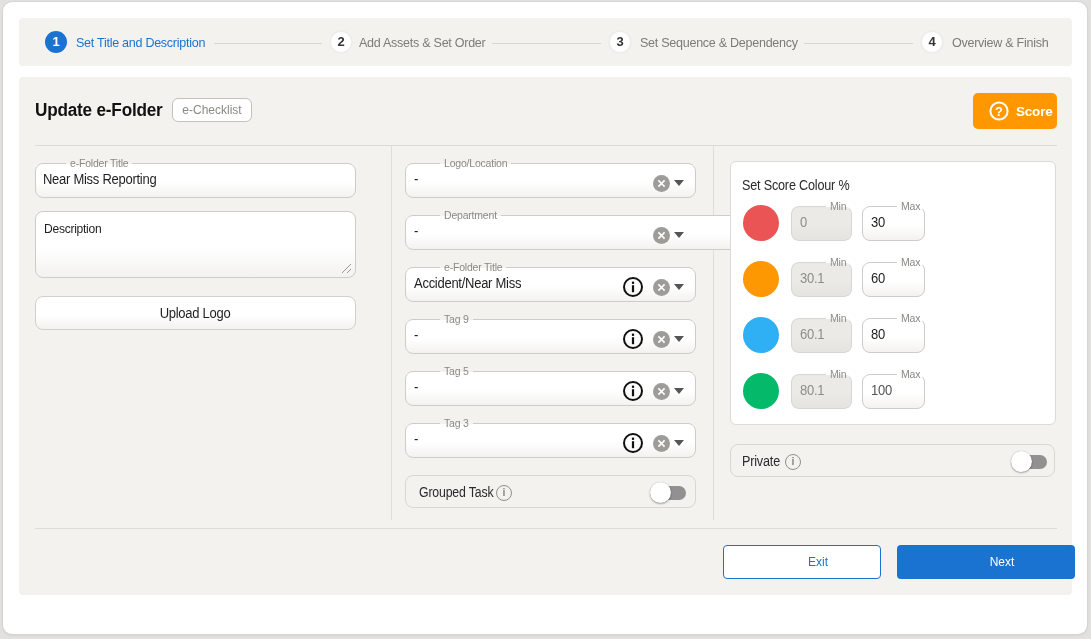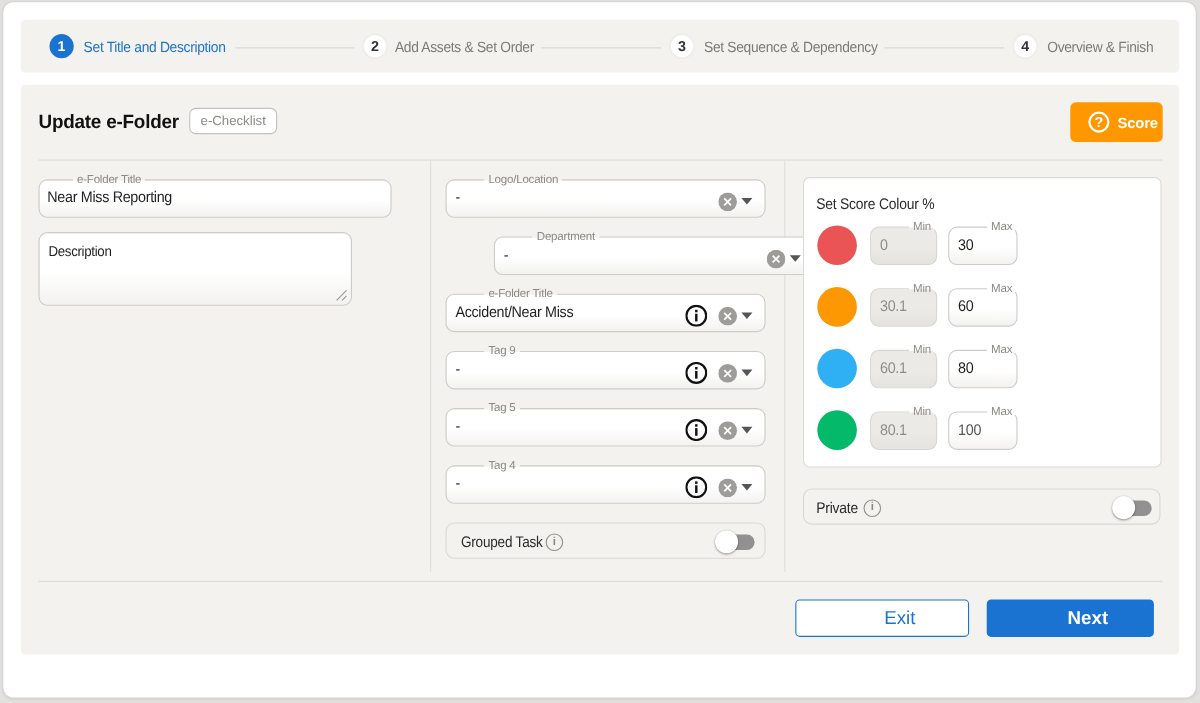--- a/index.html
+++ b/index.html
@@ -15,21 +15,21 @@
 .slab.on { color:#1b73d1; }
 .slab.off { color:#7d7b78; }
 .sline { position:absolute; top:25px; height:1px; background:#d9d7d3; }
 fieldset { position:absolute; border:1px solid #ceccc8; border-radius:8px; background:linear-gradient(180deg,#fff 55%,#f3f2f0 100%);padding-left:27px; }
 fieldset legend { margin-left:7px; padding:0 4px; font-size:10.5px; letter-spacing:-0.2px; color:#8b8984; line-height:6px; }
 .val { position:absolute; left:8px; top:8px; font-size:14px; letter-spacing:-0.3px; color:#1f1f1f; transform:scaleX(0.93); transform-origin:0 50%; white-space:nowrap; }
 .ginfo { display:inline-block; width:16px; height:16px; border-radius:50%; border:1.5px solid #92908c; color:#8a8884; font-size:10.5px; font-weight:bold; text-align:center; line-height:13.5px; font-family:"Liberation Sans",sans-serif; }
 .toggle { position:absolute; }
 .toggle .track { position:absolute; left:5px; top:4px; width:31px; height:14px; border-radius:7px; background:#929090; }
 .toggle .knob { position:absolute; left:0; top:0; width:21px; height:21px; border-radius:50%; background:#fff; box-shadow:0 1px 2px rgba(0,0,0,.35), 0 0 1px rgba(0,0,0,.25); }
-.btn { position:absolute; border-radius:4px; font-size:17px; text-align:center;padding-left:32px; }
+.btn { position:absolute; border-radius:4px; font-size:12px; text-align:center;padding-left:32px; }
 </style>
 </head>
 <body>
 <div class="card">
   <div class="stepper">
     <div class="scirc on" style="left:26px;">1</div>
     <div class="slab on" style="left:57px;">Set Title and Description</div>
     <div class="sline" style="left:195px;width:108px;"></div>
     <div class="scirc off" style="left:311px;">2</div>
     <div class="slab off" style="left:340px;">Add Assets &amp; Set Order</div>
@@ -53,37 +53,38 @@
     </div>
     <div class="abs" style="left:16px;top:68px;width:1022px;height:1px;background:#dddbd7;"></div>
 
     <div class="abs" style="left:372px;top:69px;width:1px;height:374px;background:#e0deda;"></div>
     <div class="abs" style="left:694px;top:69px;width:1px;height:374px;background:#e0deda;"></div>
 
     <fieldset style="left:16px;top:83px;width:321px;height:38px;">
       <legend style="margin-left:3px;">e-Folder Title</legend>
       <div class="val" style="top:5px;left:7px;">Near Miss Reporting</div>
     </fieldset>
-    <div class="abs" style="left:16px;top:134px;width:285px;height:67px;background:linear-gradient(180deg,#fff 55%,#f3f2f0 100%);border:1px solid #ceccc8;border-radius:8px;">
+    <div class="abs" style="left:16px;top:134px;width:321px;height:67px;background:linear-gradient(180deg,#fff 55%,#f3f2f0 100%);border:1px solid #ceccc8;border-radius:8px;">
       <div class="abs" style="left:8px;top:9px;font-size:13px;letter-spacing:-0.3px;color:#1f1f1f;transform:scaleX(0.93);transform-origin:0 50%;">Description</div>
       <svg class="abs" style="right:3px;bottom:3px;" width="11" height="11" viewBox="0 0 11 11">
           <path d="M10 1 L1 10 M10 6 L6 10" stroke="#9b9995" stroke-width="1"></path>
         </svg>
     </div>
+    <div class="abs" style="left:16px;top:219px;width:321px;height:34px;background:linear-gradient(180deg,#fff 55%,#f3f2f0 100%);border:1px solid #d2d0cc;border-radius:8px;font-size:14px;letter-spacing:-0.3px;color:#1f1f1f;text-align:center;line-height:32px;"><span style="display:inline-block;transform:scaleX(0.93);">Upload Logo</span></div>
 
     <fieldset style="left:386px;top:83px;width:291px;height:38px;">
       <legend>Logo/Location</legend>
       <div class="val" style="top:5px;">-</div>
       <svg class="abs" style="left:247px;top:8.5px;" width="17" height="17" viewBox="0 0 17 17">
           <circle cx="8.5" cy="8.5" r="8.5" fill="#9e9c98"></circle>
           <path d="M5.4 5.4 L11.6 11.6 M11.6 5.4 L5.4 11.6" stroke="#fff" stroke-width="1.6"></path>
         </svg>
         <div class="abs" style="left:268px;top:14px;width:0;height:0;border-left:5.5px solid transparent;border-right:5.5px solid transparent;border-top:6px solid #555;"></div>
     </fieldset>
-    <fieldset style="left:386px;top:135px;width:345px;height:38px;margin-left:44px;">
+    <fieldset style="left:386px;top:135px;width:345px;height:38px;">
       <legend>Department</legend>
       <div class="val" style="top:5px;">-</div>
       <svg class="abs" style="left:247px;top:8.5px;" width="17" height="17" viewBox="0 0 17 17">
           <circle cx="8.5" cy="8.5" r="8.5" fill="#9e9c98"></circle>
           <path d="M5.4 5.4 L11.6 11.6 M11.6 5.4 L5.4 11.6" stroke="#fff" stroke-width="1.6"></path>
         </svg>
         <div class="abs" style="left:268px;top:14px;width:0;height:0;border-left:5.5px solid transparent;border-right:5.5px solid transparent;border-top:6px solid #555;"></div>
     </fieldset>
     <fieldset style="left:386px;top:187px;width:291px;height:38px;">
       <legend>e-Folder Title</legend>
@@ -121,21 +122,21 @@
           <rect x="8.9" y="8.2" width="2.2" height="7" fill="#111"></rect>
           <rect x="8.9" y="4.6" width="2.2" height="2.3" fill="#111"></rect>
         </svg>
         <svg class="abs" style="left:247px;top:8.5px;" width="17" height="17" viewBox="0 0 17 17">
           <circle cx="8.5" cy="8.5" r="8.5" fill="#9e9c98"></circle>
           <path d="M5.4 5.4 L11.6 11.6 M11.6 5.4 L5.4 11.6" stroke="#fff" stroke-width="1.6"></path>
         </svg>
         <div class="abs" style="left:268px;top:14px;width:0;height:0;border-left:5.5px solid transparent;border-right:5.5px solid transparent;border-top:6px solid #555;"></div>
     </fieldset>
     <fieldset style="left:386px;top:343px;width:291px;height:38px;">
-      <legend>Tag 4</legend>
+      <legend>Tag 3</legend>
       <div class="val" style="top:5px;">-</div>
       <svg class="abs" style="left:217px;top:7px;" width="20" height="20" viewBox="0 0 20 20">
           <circle cx="10" cy="10" r="9" fill="none" stroke="#111" stroke-width="2"></circle>
           <rect x="8.9" y="8.2" width="2.2" height="7" fill="#111"></rect>
           <rect x="8.9" y="4.6" width="2.2" height="2.3" fill="#111"></rect>
         </svg>
         <svg class="abs" style="left:247px;top:8.5px;" width="17" height="17" viewBox="0 0 17 17">
           <circle cx="8.5" cy="8.5" r="8.5" fill="#9e9c98"></circle>
           <path d="M5.4 5.4 L11.6 11.6 M11.6 5.4 L5.4 11.6" stroke="#fff" stroke-width="1.6"></path>
         </svg>
@@ -194,15 +195,15 @@
       <div class="abs" style="left:11px;top:8px;font-size:14px;letter-spacing:-0.2px;color:#2b2b2b;transform:scaleX(0.9);transform-origin:0 50%;">Private</div>
       <span class="ginfo abs" style="left:54px;top:8.5px;">i</span>
       <div class="toggle" style="left:280px;top:6px;width:36px;height:21px;">
           <div class="track"></div>
           <div class="knob"></div>
         </div>
     </div>
 
     <div class="abs" style="left:16px;top:451px;width:1022px;height:1px;background:#dddbd7;"></div>
     <div class="btn" style="left:704px;top:468px;width:158px;height:34px;background:#fff;border:1px solid #1b73d1;color:#1b73d1;line-height:32px;">Exit</div>
-    <div class="btn" style="left:878px;top:468px;width:152px;height:34px;background:#1b73d1;color:#fff;line-height:34px;font-weight:bold;">Next</div>
+    <div class="btn" style="left:878px;top:468px;width:178px;height:34px;background:#1b73d1;color:#fff;line-height:34px;">Next</div>
   </div>
 </div>
 
 </body></html>

